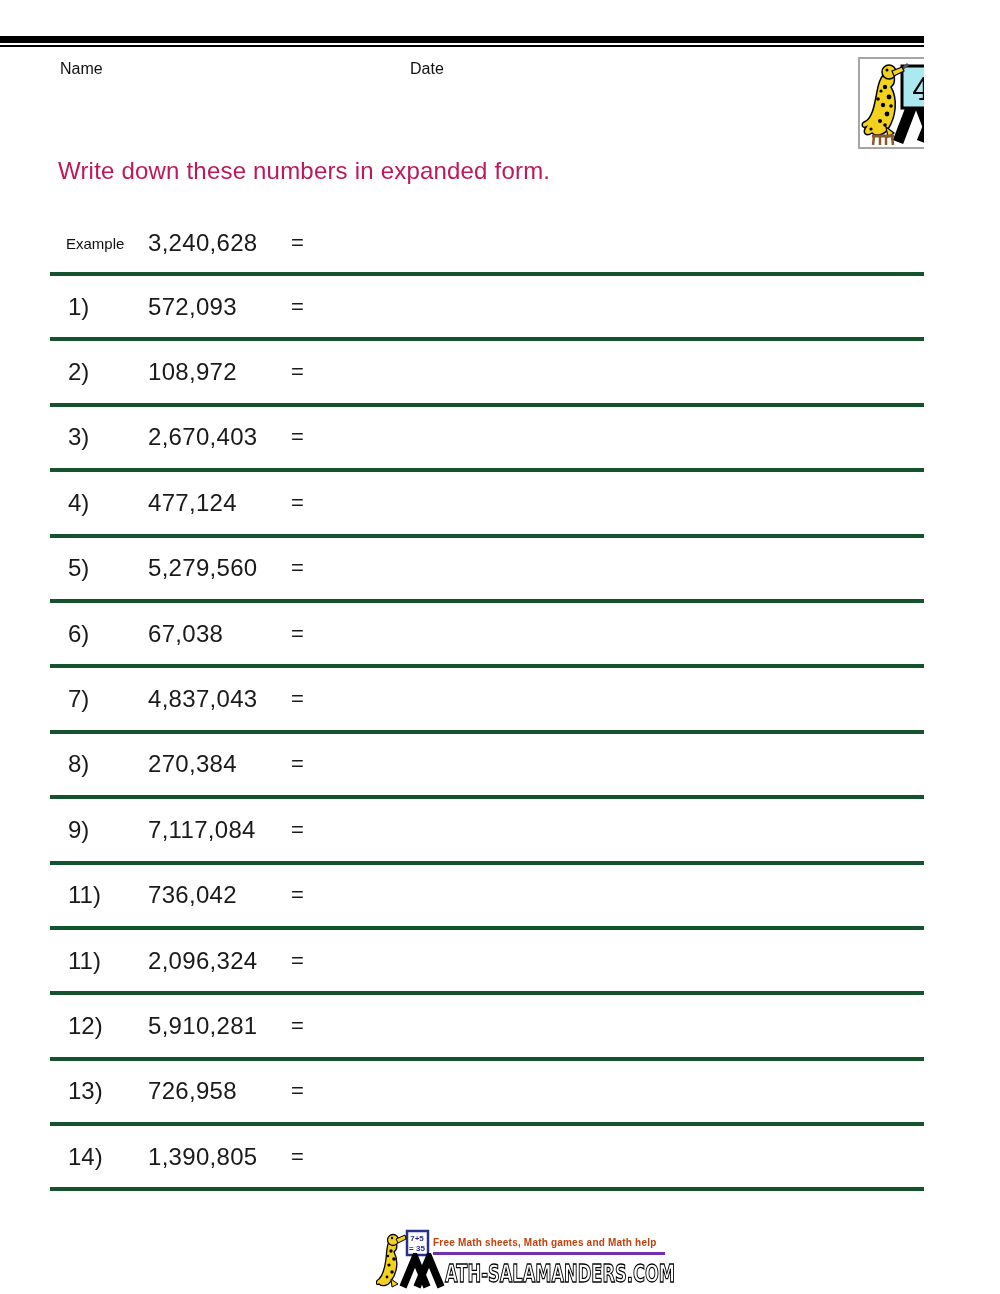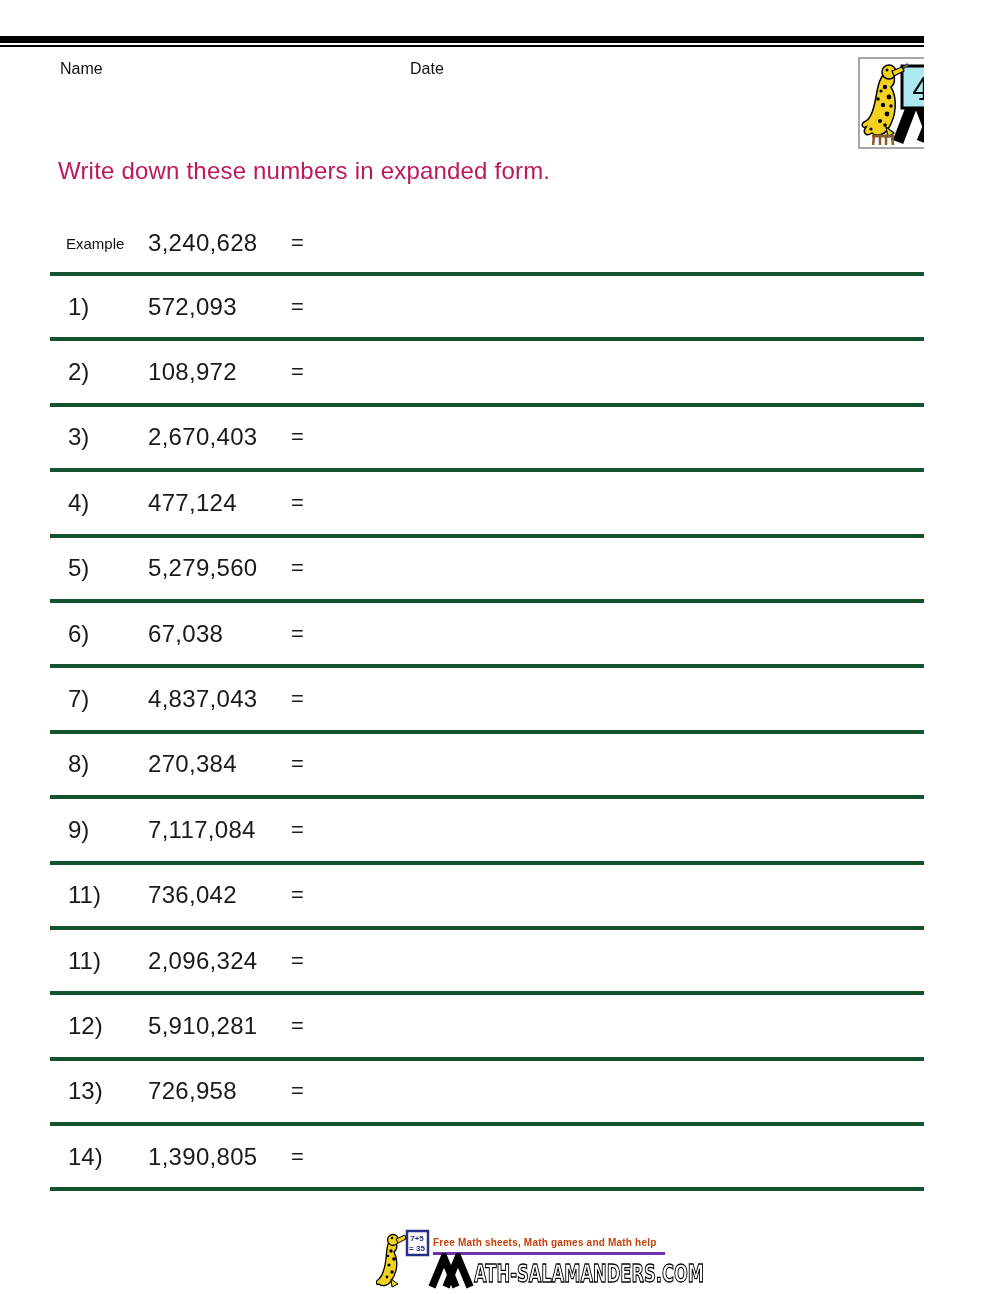--- a/index.html
+++ b/index.html
@@ -45,21 +45,21 @@
   .pvalue, .expansion { font-size:24px; letter-spacing:0.3px; white-space:nowrap; }
   .eq { font-size:22px; }
 
   
   .footer-char   { position:absolute; left:376px; top:1229px; }
   .footer-tagline{
     position:absolute; left:433px; top:1237px;
     font-size:10px; font-weight:bold; color:#c2410c; letter-spacing:0.2px; white-space:nowrap;
   }
   .footer-rule { position:absolute; left:433px; top:1252px; width:232px; height:3px; background:#7330ad; }
-  .footer-wordmark { position:absolute; left:396px; top:1253px;padding-left:29px; }
+  .footer-wordmark { position:absolute; left:396px; top:1253px; }
 </style>
 </head>
 <body>
 
 <div class="page">
 
   <div class="top-rule">
     <div class="thick"></div>
       <div class="gap"></div>
       <div class="thin"></div>

